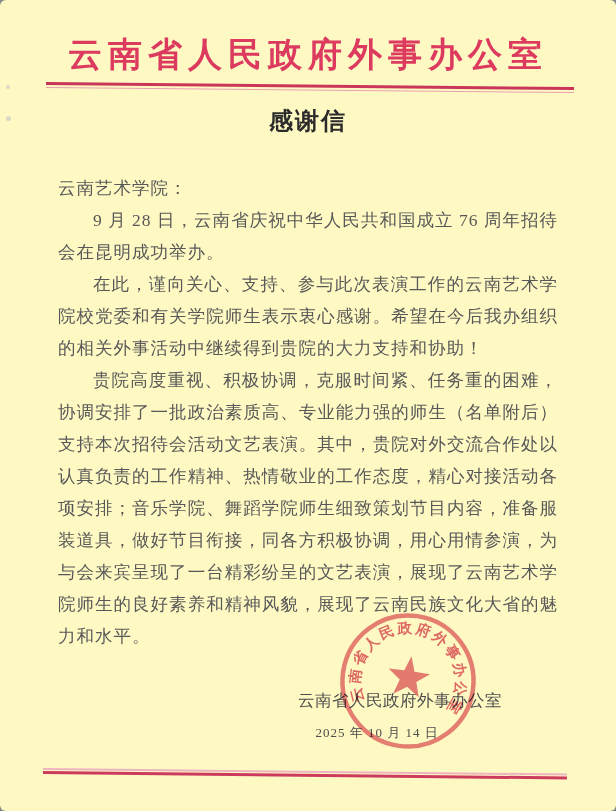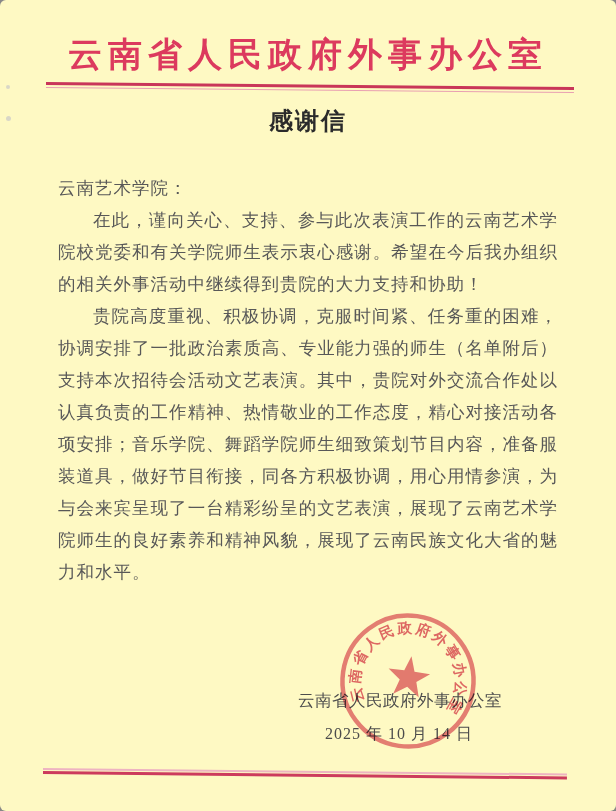--- a/index.html
+++ b/index.html
@@ -75,23 +75,23 @@
     left: 400px;
     transform: translateX(-50%);
     font-size: 16.5px;
     letter-spacing: 0.5px;
     color: #4c4c4c;
     white-space: nowrap;
   }
   .date {
     position: absolute;
     top: 724px;
-    left: 399px;
+    left: 377px;
     transform: translateX(-50%);
-    font-size: 16px;
+    font-size: 13px;
     letter-spacing: 1px;
     color: #4c4c4c;
     white-space: nowrap;
   }
 
   
   .seal {
     position: absolute;
     top: 609px;
     left: 336px;
@@ -138,20 +138,21 @@
 
   <div class="head-rule">
     <div class="rule-thick"></div>
     <div class="rule-thin"></div>
   </div>
 
   <h2 class="letter-title">感谢信</h2>
 
   <div class="body">
     <p class="salutation">云南艺术学院：</p>
+    <p class="para">9 月 28 日，云南省庆祝中华人民共和国成立 76 周年招待会在昆明成功举办。</p>
     <p class="para">在此，谨向关心、支持、参与此次表演工作的云南艺术学院校党委和有关学院师生表示衷心感谢。希望在今后我办组织的相关外事活动中继续得到贵院的大力支持和协助！</p>
     <p class="para">贵院高度重视、积极协调，克服时间紧、任务重的困难，协调安排了一批政治素质高、专业能力强的师生（名单附后）支持本次招待会活动文艺表演。其中，贵院对外交流合作处以认真负责的工作精神、热情敬业的工作态度，精心对接活动各项安排；音乐学院、舞蹈学院师生细致策划节目内容，准备服装道具，做好节目衔接，同各方积极协调，用心用情参演，为与会来宾呈现了一台精彩纷呈的文艺表演，展现了云南艺术学院师生的良好素养和精神风貌，展现了云南民族文化大省的魅力和水平。</p>
   </div>
 
   <div class="signature">云南省人民政府外事办公室</div>
 
   <div class="date">2025 年 10 月 14 日</div>
 
   <svg class="seal" width="144" height="144" viewBox="0 0 144 144" aria-hidden="true">
     <g transform="rotate(8 72 72)">

